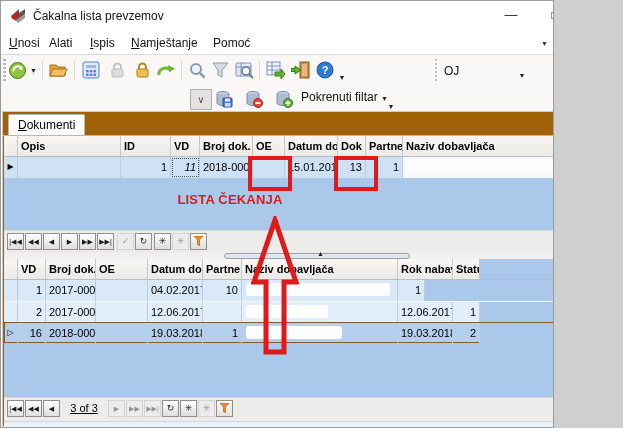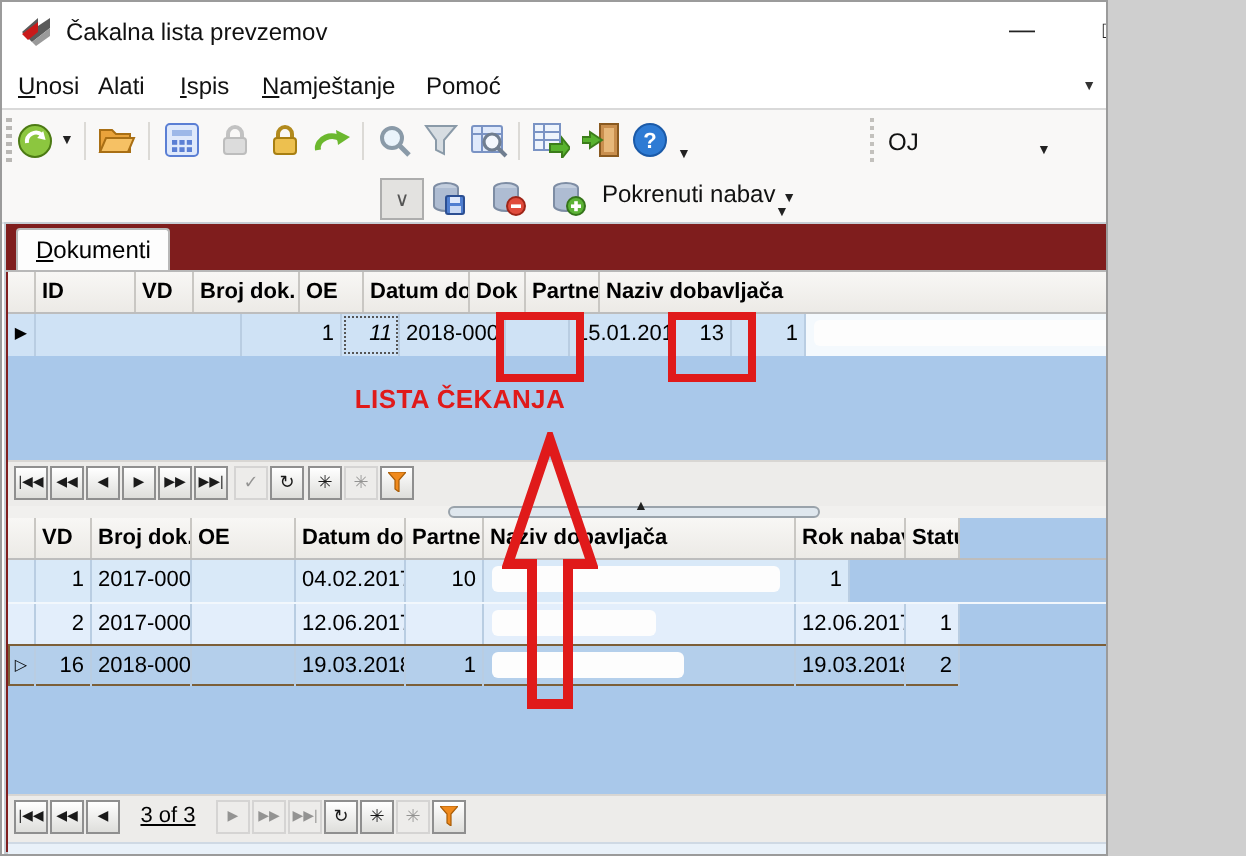--- a/index.html
+++ b/index.html
@@ -29,21 +29,21 @@
   .tsep{position:absolute;top:6px;width:1px;height:19px;background:#dcdad6;}
   .caret{font-size:7px;color:#222;}
   .ojlabel{position:absolute;left:443px;top:9px;font-size:12px;color:#111;}
   .dottedsep{position:absolute;left:434px;top:4px;bottom:4px;width:2px;
         background:repeating-linear-gradient(to bottom,#c3c1bd 0 2px,transparent 2px 4px);}
   .runfilter{position:absolute;left:300px;top:4px;font-size:12px;color:#111;}
   .chevbtn{position:absolute;left:189px;top:3px;width:20px;height:19px;border:1px solid #adadad;
            background:#e3e2e0;display:flex;align-items:center;justify-content:center;
            font-size:10px;color:#555;}
   
-  .content{position:absolute;left:1px;top:110px;width:620px;height:316px;background:#7f1d1d;
+  .content{position:absolute;left:1px;top:110px;width:620px;height:316px;background:#a16207;
            border:1px solid #c6cdd4;box-sizing:border-box;}
   .tab{position:absolute;left:5px;top:2px;height:20px;padding:3px 9px 0 9px;background:#fdfdfd;
        border:1px solid #b8b8b8;border-bottom:none;border-radius:2px 2px 0 0;font-size:12px;}
   .tabline{position:absolute;left:0;top:23px;width:100%;height:1px;background:#b8b8b8;}
   
   .grid{position:absolute;left:1px;right:1px;background:#a9c8ea;overflow:hidden;}
   .g1{top:24px;height:94px;}
   .g2{top:147px;height:138px;}
   .hrow,.drow{display:flex;width:100%;box-sizing:border-box;}
   .hrow{height:21px;background:linear-gradient(#f8f7f5,#eceae6);border-bottom:1px solid #bdbdbd;}
@@ -249,34 +249,35 @@
     </span>
     <span class="tbtn" style="left:273px;top:3px;">
       <svg width="18" height="18" viewBox="0 0 18 18">
           <ellipse cx="8" cy="4" rx="6" ry="2.5" fill="#c3cede" stroke="#7e8da4"></ellipse>
           <path d="M2 4 v9 a6 2.5 0 0 0 12 0 V4" fill="#aebcd2" stroke="#7e8da4"></path>
           <circle cx="13" cy="13" r="4.5" fill="#5cb336" stroke="#35741a"></circle>
           <rect x="10.5" y="12.2" width="5" height="1.8" fill="#fff"></rect>
           <rect x="12.1" y="10.6" width="1.8" height="5" fill="#fff"></rect>
         </svg>
     </span>
-    <span class="runfilter"><span>Pokrenuti nabav</span> <span class="caret">▼</span></span>
+    <span class="runfilter"><span>Pokrenuti filtar</span> <span class="caret">▼</span></span>
     <span class="tbtn" style="left:385px;width:10px;top:10px;">
         <span class="caret">▼</span>
       </span>
   </div>
 
   <div class="content">
 
     <div class="tab"><span class="accel">D</span><span>okumenti</span></div>
     <div class="tabline"></div>
 
     <div class="grid g1">
       <div class="hrow">
         <div class="hcell c0"></div>
+        <div class="hcell c1">Opis</div>
         <div class="hcell c2">ID</div>
         <div class="hcell c3">VD</div>
         <div class="hcell c4">Broj dok.</div>
         <div class="hcell c5">OE</div>
         <div class="hcell c6">Datum dol</div>
         <div class="hcell c7">Dok</div>
         <div class="hcell c8">Partner</div>
         <div class="hcell c9" style="border-right:none;">Naziv dobavljača</div>
       </div>
       <div class="drow row-blue1">

